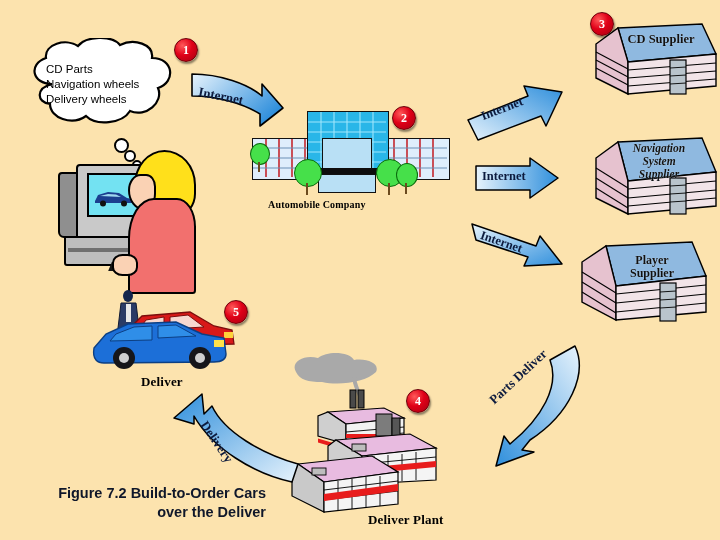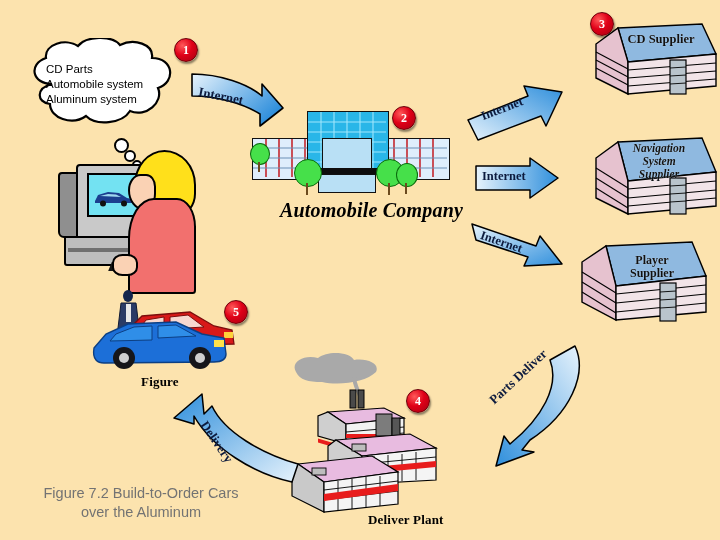--- a/index.html
+++ b/index.html
@@ -56,43 +56,43 @@
 
   
   .sup-label{
     position:absolute;text-align:center;width:100%;
     font-family:"Liberation Serif", serif;font-weight:bold;color:#111;
     line-height:13px;text-shadow:0 0 1px #cfe2f5;
   }
 
   .caption{
     font-family:"Liberation Sans", sans-serif;
-    font-weight:normal;color:#737373;font-size:14.5px;line-height:19px;
-    text-align:center;
+    font-weight:bold;color:#0f172a;font-size:14.5px;line-height:19px;
+    text-align:right;
   }
   .tree-top{background:#46e04a;border:1px solid #0a6b0d;border-radius:50%;}
   .tree-trunk{background:#6b4a1e;}
 </style>
 </head>
 <body style="background: rgb(252, 227, 174);">
 
 <div id="stage">
 
   <div class="abs" style="left:22px;top:38px;">
     <svg width="165" height="105" viewBox="0 0 165 105">
       <path d="M30,46 C10,46 6,26 24,20 C22,6 44,0 56,8 C64,-2 90,-3 98,7
                C112,0 132,6 130,20 C152,20 154,44 136,50
                C142,64 124,80 108,73 C100,86 74,88 64,78
                C50,88 28,80 28,66 C14,64 14,50 30,46 Z" fill="#ffffff" stroke="#000000" stroke-width="2.2"></path>
     </svg>
   </div>
   <div class="abs bubble-txt" style="left:46px;top:62px;">
     <div>CD Parts</div>
-    <div>Automobile system</div>
-    <div>Aluminum system</div>
+    <div>Navigation wheels</div>
+    <div>Delivery wheels</div>
   </div>
   <div class="abs dot" style="left:114px;top:138px;width:11px;height:11px;"></div>
   <div class="abs dot" style="left:124px;top:150px;width:8px;height:8px;"></div>
   <div class="abs dot" style="left:132px;top:160px;width:6px;height:6px;"></div>
 
   <div class="abs" style="left:50px;top:150px;width:145px;height:140px;">
 
     <div class="abs mon-dark" style="left:8px;top:22px;width:26px;height:62px;border-radius:4px 0 0 6px;"></div>
     <div class="abs mon-body" style="left:26px;top:14px;width:68px;height:72px;"></div>
     <div class="abs screen" style="left:37px;top:23px;width:49px;height:40px;">
@@ -195,21 +195,21 @@
     <div class="abs" style="left:126px;top:54px;">
       <div class="tree-top" style="width:26px;height:26px;"></div>
         <div class="tree-trunk abs" style="left:12px;top:24px;width:2px;height:12px;"></div>
     </div>
     <div class="abs" style="left:146px;top:58px;">
       <div class="tree-top" style="width:20px;height:22px;"></div>
         <div class="tree-trunk abs" style="left:9px;top:20px;width:2px;height:11px;"></div>
     </div>
   </div>
   <div class="abs badge" style="left:392px;top:106px;">2</div>
-  <div class="abs blabel" style="left:280px;top:199px;font-size:20px;font-style:italic;">Automobile Company</div>
+  <div class="abs blabel" style="left:268px;top:199px;font-size:10px;">Automobile Company</div>
 
   <div class="abs arrow-wrap" style="left:466px;top:84px;">
     <svg width="100" height="58" viewBox="0 0 100 58">
       <defs>
           <linearGradient id="ag2" x1="0" y1="1" x2="1" y2="0">
         <stop offset="0%" stop-color="#e7f3fc"></stop>
             <stop offset="100%" stop-color="#2f8fdc"></stop>
           </linearGradient>
         </defs>
       <path d="M2,36 L62,12 L58,2 L96,8 L80,42 L75,32 L12,56 Z" fill="url(#ag2)" stroke="#000" stroke-width="1.5" stroke-linejoin="round"></path>
@@ -425,20 +425,20 @@
       <path d="M26,48 L44,41 L62,40 L62,54 L20,55 Z" fill="#2f8ee8" stroke="#0c3f83" stroke-width="1"></path>
       <path d="M68,40 L86,39 L106,50 L68,52 Z" fill="#2f8ee8" stroke="#0c3f83" stroke-width="1"></path>
       <rect x="124" y="54" width="10" height="7" fill="#ffe24a"></rect>
       <circle cx="34" cy="72" r="11" fill="#16161a"></circle>
         <circle cx="34" cy="72" r="5" fill="#cfcfcf"></circle>
       <circle cx="110" cy="72" r="11" fill="#16161a"></circle>
         <circle cx="110" cy="72" r="5" fill="#cfcfcf"></circle>
     </svg>
   </div>
   <div class="abs badge" style="left:224px;top:300px;">5</div>
-  <div class="abs blabel" style="left:141px;top:374px;font-size:13px;">Figure</div>
+  <div class="abs blabel" style="left:141px;top:374px;font-size:13px;">Deliver</div>
 
   <div class="abs caption" style="left:16px;top:484px;width:250px;">
     <div>Figure 7.2  Build-to-Order Cars</div>
-    <div>over the Aluminum</div>
+    <div>over the Deliver</div>
   </div>
 
 </div>
 
 </body></html>

